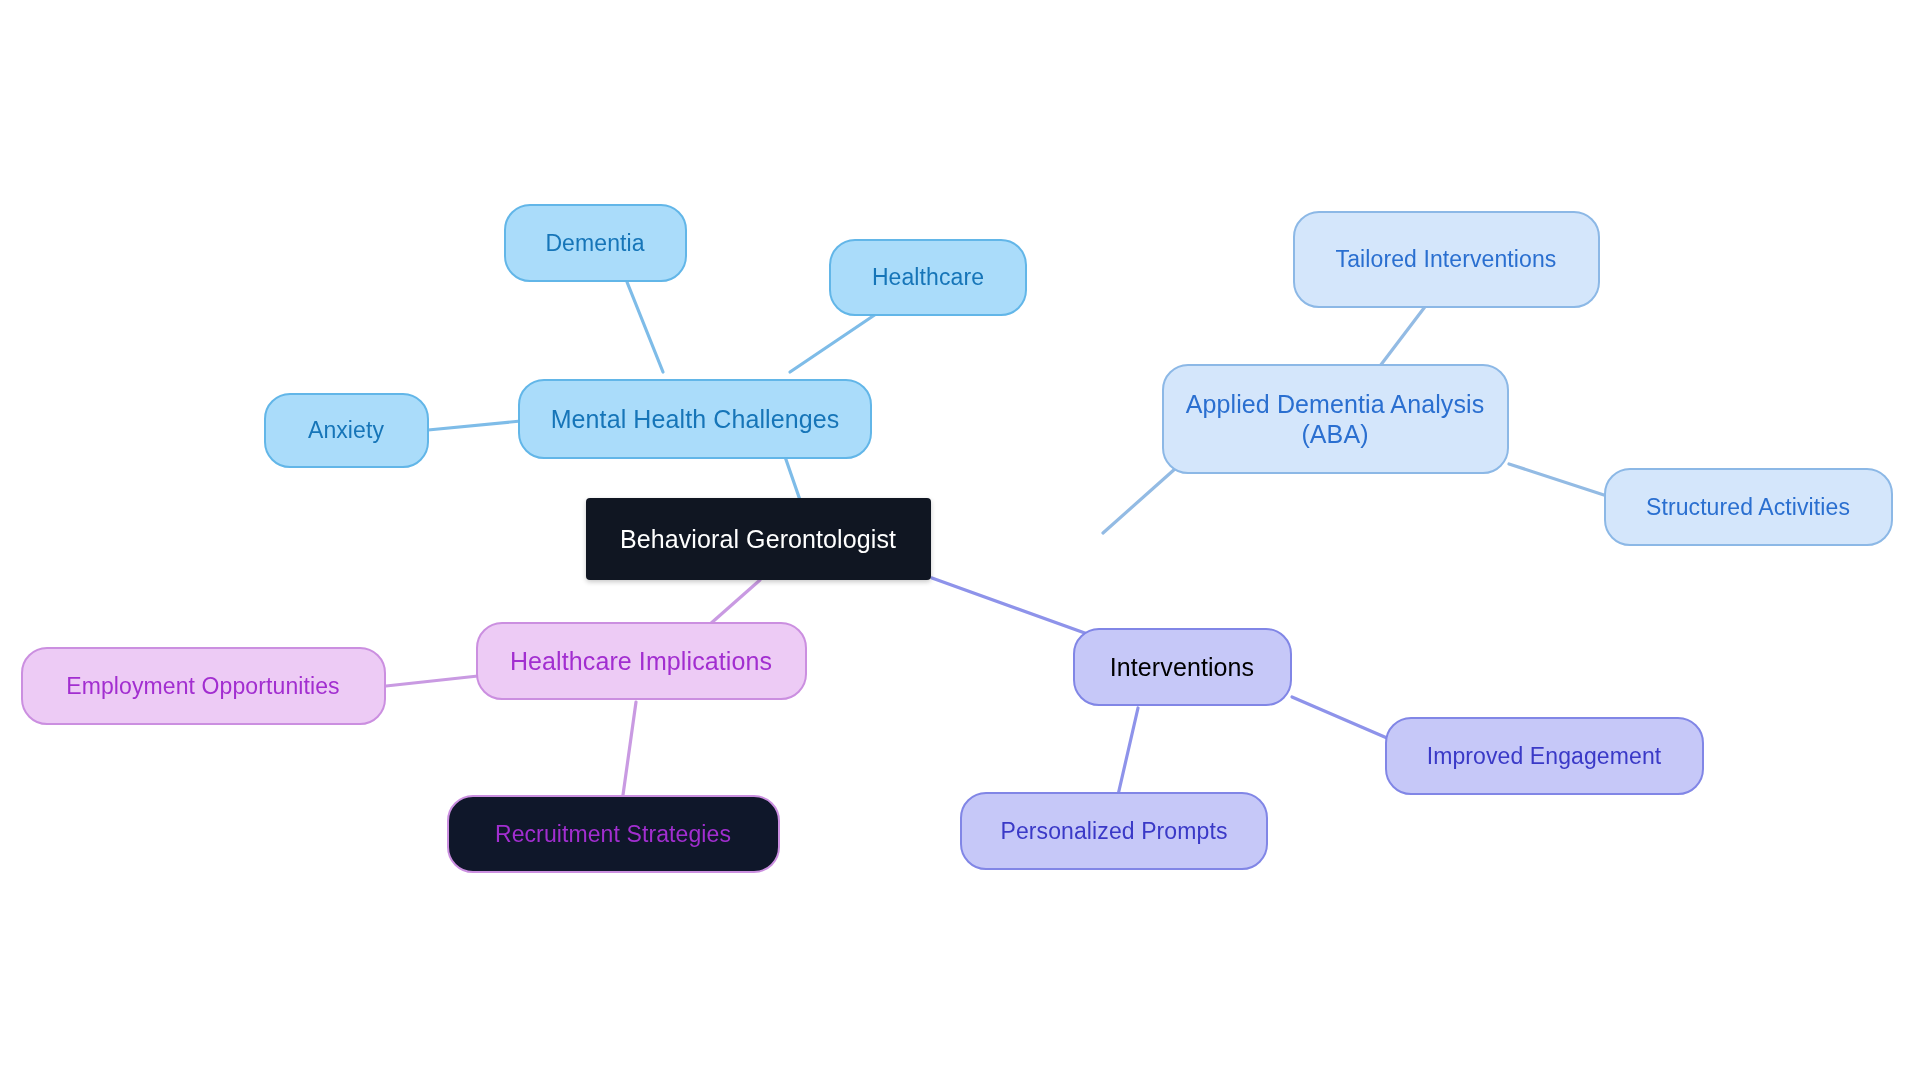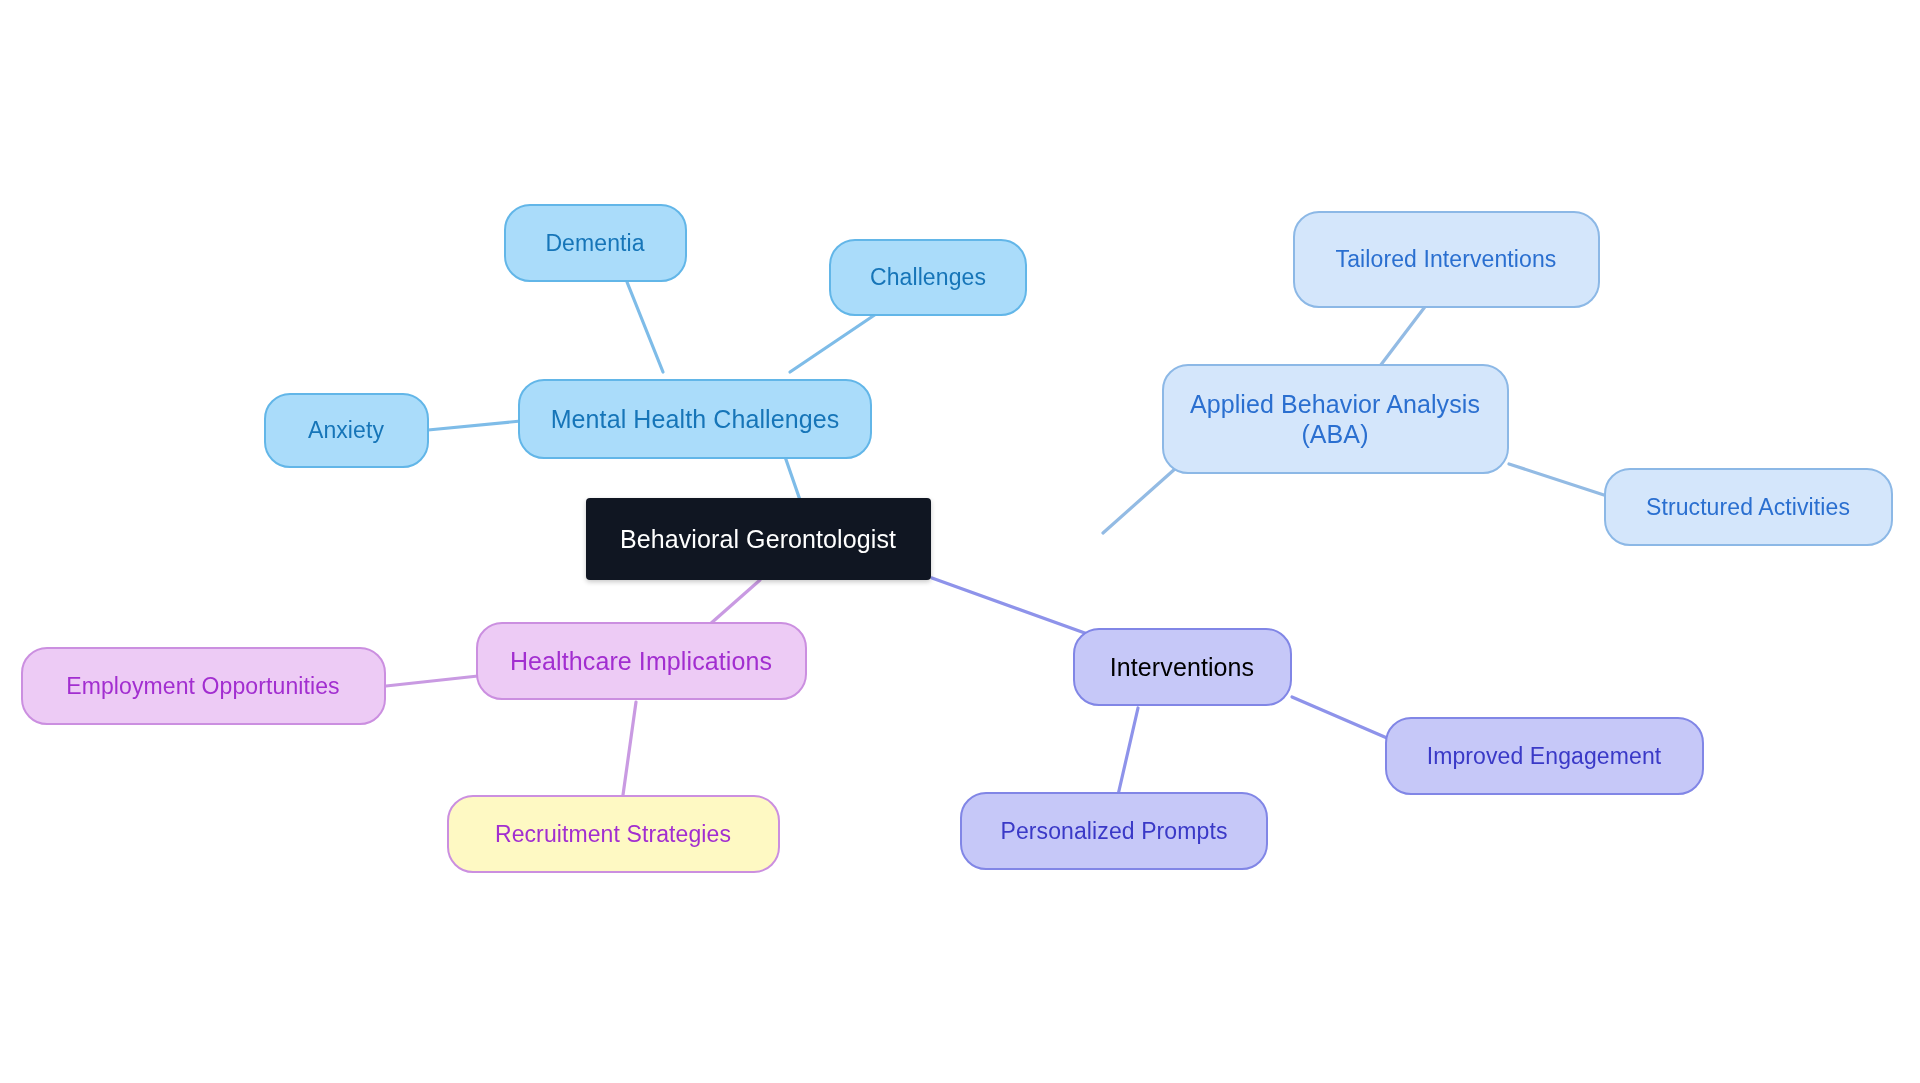--- a/index.html
+++ b/index.html
@@ -72,26 +72,26 @@
       <line x1="1292" y1="697" x2="1387" y2="738" stroke="#8e93ea" stroke-width="3.2" stroke-linecap="round"></line>
       <line x1="1138" y1="708" x2="1118" y2="795" stroke="#8e93ea" stroke-width="3.2" stroke-linecap="round"></line>
       <line x1="760" y1="580" x2="709" y2="625" stroke="#c99ae2" stroke-width="3.2" stroke-linecap="round"></line>
       <line x1="478" y1="676" x2="386" y2="686" stroke="#c99ae2" stroke-width="3.2" stroke-linecap="round"></line>
       <line x1="636" y1="702" x2="623" y2="795" stroke="#c99ae2" stroke-width="3.2" stroke-linecap="round"></line>
     </svg>
   <div id="node-layer">
       <div class="node root" style="left: 585.5px; top: 498px; width: 345px; height: 82px;"><span>Behavioral Gerontologist</span></div>
       <div class="node branch" style="left: 518px; top: 368px; width: 354px; height: 80px; background: rgb(170, 220, 250); border-color: rgb(98, 182, 232); color: rgb(22, 117, 184); margin-top: 11px;"><span>Mental Health Challenges</span></div>
       <div class="node leaf" style="left: 503.5px; top: 204px; width: 183px; height: 78px; background: rgb(170, 220, 250); border-color: rgb(98, 182, 232); color: rgb(22, 117, 184);"><span>Dementia</span></div>
-      <div class="node leaf" style="left: 829px; top: 238.5px; width: 198px; height: 77px; background: rgb(170, 220, 250); border-color: rgb(98, 182, 232); color: rgb(22, 117, 184);"><span>Challenges</span></div>
+      <div class="node leaf" style="left: 829px; top: 238.5px; width: 198px; height: 77px; background: rgb(170, 220, 250); border-color: rgb(98, 182, 232); color: rgb(22, 117, 184);"><span>Healthcare</span></div>
       <div class="node leaf" style="left: 263.5px; top: 392.5px; width: 165px; height: 75px; background: rgb(170, 220, 250); border-color: rgb(98, 182, 232); color: rgb(22, 117, 184);"><span>Anxiety</span></div>
-      <div class="node branch" style="left: 1161.5px; top: 364px; width: 347px; height: 110px; background: rgb(212, 230, 251); border-color: rgb(140, 184, 230); color: rgb(42, 111, 208);"><span>Applied Behavior Analysis
+      <div class="node branch" style="left: 1161.5px; top: 364px; width: 347px; height: 110px; background: rgb(212, 230, 251); border-color: rgb(140, 184, 230); color: rgb(42, 111, 208);"><span>Applied Dementia Analysis
 (ABA)</span></div>
       <div class="node leaf" style="left: 1292.5px; top: 204px; width: 307px; height: 97px; background: rgb(212, 230, 251); border-color: rgb(140, 184, 230); color: rgb(42, 111, 208); margin-top: 7px;"><span>Tailored Interventions</span></div>
       <div class="node leaf" style="left: 1603.5px; top: 468px; width: 289px; height: 78px; background: rgb(212, 230, 251); border-color: rgb(140, 184, 230); color: rgb(42, 111, 208);"><span>Structured Activities</span></div>
       <div class="node branch" style="left: 1072.5px; top: 628px; width: 219px; height: 78px; background: rgb(198, 200, 248); border-color: rgb(129, 134, 230); color: #000000;"><span>Interventions</span></div>
       <div class="node leaf" style="left: 1384.5px; top: 717px; width: 319px; height: 78px; background: rgb(198, 200, 248); border-color: rgb(129, 134, 230); color: rgb(58, 57, 199);"><span>Improved Engagement</span></div>
       <div class="node leaf" style="left: 960px; top: 792px; width: 308px; height: 78px; background: rgb(198, 200, 248); border-color: rgb(129, 134, 230); color: rgb(58, 57, 199);"><span>Personalized Prompts</span></div>
       <div class="node branch" style="left: 475.5px; top: 622px; width: 331px; height: 78px; background: rgb(237, 203, 245); border-color: rgb(203, 143, 224); color: rgb(162, 46, 208);"><span>Healthcare Implications</span></div>
       <div class="node leaf" style="left: 20.5px; top: 647px; width: 365px; height: 78px; background: rgb(237, 203, 245); border-color: rgb(203, 143, 224); color: rgb(162, 46, 208);"><span>Employment Opportunities</span></div>
-      <div class="node leaf" style="left: 446.5px; top: 795px; width: 333px; height: 78px; background: #fef9c3; border-color: rgb(203, 143, 224); color: rgb(162, 46, 208);"><span>Recruitment Strategies</span></div>
+      <div class="node leaf" style="left: 446.5px; top: 795px; width: 333px; height: 78px; background: #0f172a; border-color: rgb(203, 143, 224); color: rgb(162, 46, 208);"><span>Recruitment Strategies</span></div>
     </div>
 </div>
 
 </body></html>

